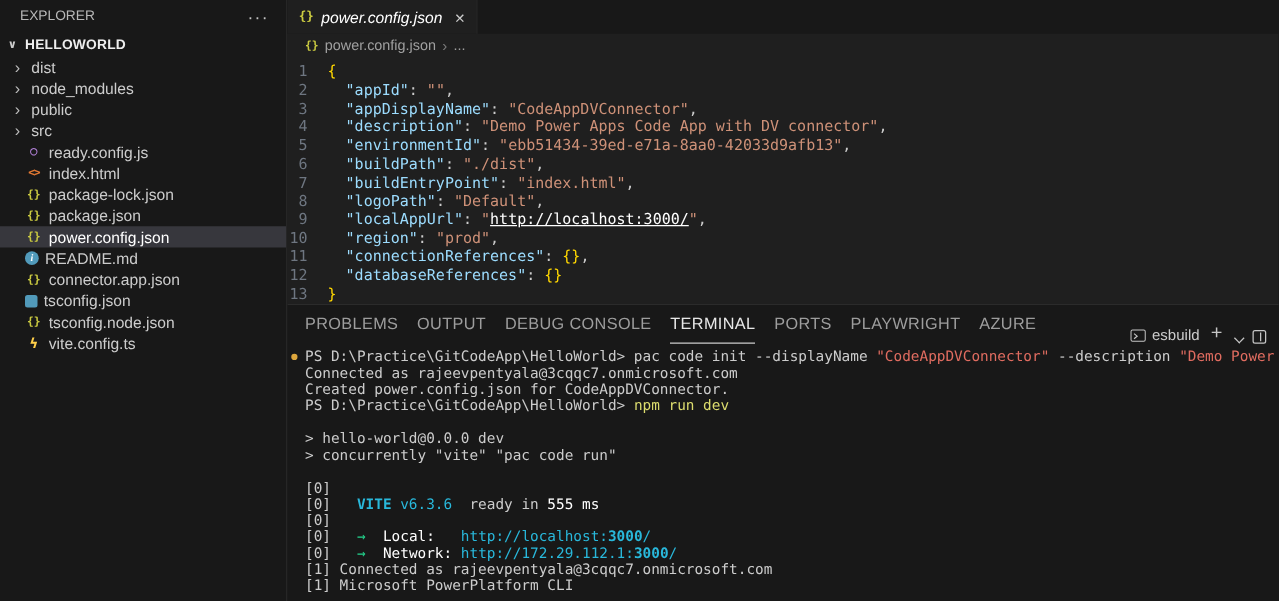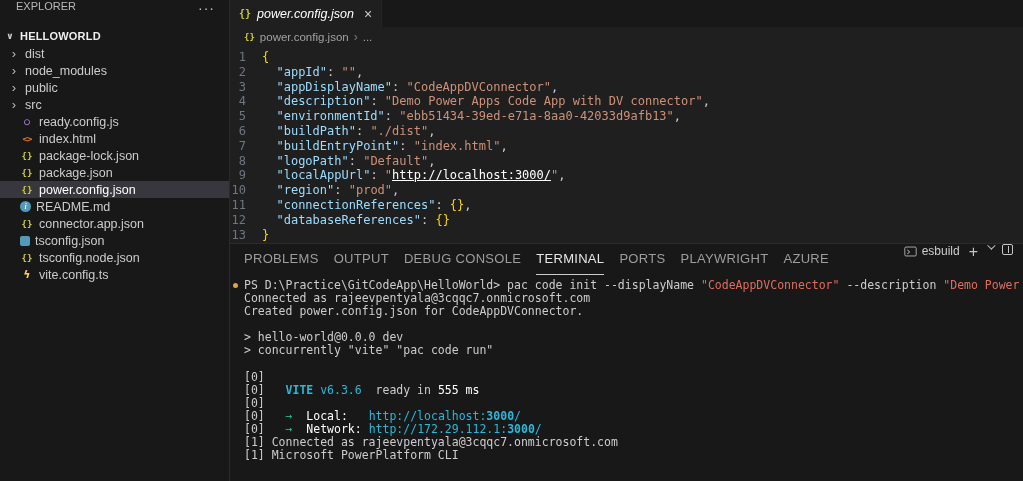--- a/index.html
+++ b/index.html
@@ -2,21 +2,21 @@
 <html><head>
 <meta charset="utf-8">
 <style>
   * { margin:0; padding:0; box-sizing:border-box; }
   html,body { width:1023px; height:481px; overflow:hidden; }
   body { background:#181818; font-family:"Liberation Sans","DejaVu Sans",sans-serif; color:#cccccc; }
   .app { display:flex; width:1023px; height:481px; }
 
   
   .sidebar { width:230px; flex-shrink:0; background:#181818; border-right:1px solid #2b2b2b; display:flex; flex-direction:column; }
-  .sidebar-header { height:26px; display:flex; justify-content:space-between; padding:0 14px 0 16px; font-size:11px; color:#b8b8b8; }
+  .sidebar-header { height:26px; display:flex; justify-content:space-between; align-items:center; padding:0 14px 0 16px; font-size:11px; color:#b8b8b8; }
   .more-dots { font-size:14px; color:#c5c5c5; cursor:pointer; letter-spacing:1px; }
   .workspace-row { display:flex; align-items:center; height:19px; font-weight:bold; font-size:11px; color:#eeeeee; padding-left:4px; gap:4px; cursor:pointer; letter-spacing:.2px; }
   .ws-chevron { font-size:9px; color:#cccccc; width:12px; text-align:center; }
   .tree { flex:1; overflow:hidden; }
   .tree-row { display:flex; align-items:center; height:17px; font-size:12.5px; color:#cccccc; padding-left:8px; gap:5px; cursor:pointer; white-space:nowrap; }
   .tree-row.selected { background:#37373d; color:#ffffff; }
   .tree-chevron { width:12px; font-size:13px; color:#bbbbbb; text-align:center; flex-shrink:0; }
   .tree-icon { width:14px; margin-left:12px; flex-shrink:0; display:inline-flex; align-items:center; justify-content:center; font-size:9px; font-weight:bold; font-family:"DejaVu Sans Mono",monospace; }
   .icon-json { color:#cbcb41; }
   .icon-html { color:#e37933; font-size:9px; letter-spacing:-1px; }
@@ -47,21 +47,21 @@
   .c-pn  { color:#cccccc; }
   .c-br  { color:#ffd700; }
   .c-url { color:#ffffff; text-decoration:underline; }
 
   
   .panel { height:238px; flex-shrink:0; border-top:1px solid #2b2b2b; background:#181818; display:flex; flex-direction:column; }
   .panel-header { height:31px; flex-shrink:0; display:flex; align-items:stretch; padding:0 10px 0 14px; }
   .panel-tabs { display:flex; gap:15px; flex:1; }
   .panel-tab { font-size:13px; color:#9d9d9d; line-height:30px; letter-spacing:.3px; cursor:pointer; border-bottom:1px solid transparent; white-space:nowrap; }
   .panel-tab.active { color:#e7e7e7; border-bottom:1px solid #cccccc; }
-  .panel-actions { display:flex; align-items:flex-start; gap:9px; }
+  .panel-actions { display:flex; align-items:flex-end; gap:9px; }
   .proc { display:flex; align-items:center; gap:5px; cursor:pointer; }
   .proc-label { font-size:12px; color:#cccccc; }
   .act-plus { font-size:16px; color:#c5c5c5; cursor:pointer; line-height:1; }
   .act-chev { width:6px; height:6px; border-right:1.2px solid #c5c5c5; border-bottom:1.2px solid #c5c5c5; transform:rotate(45deg) translateY(-2px); cursor:pointer; }
   .act-split { width:11px; height:11px; border:1px solid #c5c5c5; border-radius:2px; position:relative; cursor:pointer; }
   .act-split::after { content:""; position:absolute; left:50%; top:1px; bottom:1px; width:1px; background:#c5c5c5; }
 
   .terminal { flex:1; overflow:hidden; padding:4px 0 0 14px; font-family:"DejaVu Sans Mono",monospace; font-size:11.5px; line-height:13.1px; color:#cccccc; cursor:text; }
   .term-line { white-space:pre; position:relative; min-height:13.1px; }
   .term-marker { position:absolute; left:-11px; top:4px; width:5px; height:5px; border-radius:50%; background:#dda63c; }
@@ -201,20 +201,21 @@
           </div>
           <span class="act-plus">+</span>
           <span class="act-chev"></span>
           <span class="act-split"></span>
         </div>
       </div>
       <div class="terminal" id="terminal-output">
           <div class="term-line"><span class="term-marker"></span><span class="t-d">PS D:\Practice\GitCodeApp\HelloWorld&gt; pac code init --displayName </span><span class="t-red">"CodeAppDVConnector"</span><span class="t-d"> --description </span><span class="t-red">"Demo Power Apps Code App with DV connector"</span></div>
           <div class="term-line"><span class="t-d">Connected as rajeevpentyala@3cqqc7.onmicrosoft.com</span></div>
           <div class="term-line"><span class="t-d">Created power.config.json for CodeAppDVConnector.</span></div>
+          <div class="term-line"><span class="t-d">PS D:\Practice\GitCodeApp\HelloWorld&gt; </span><span class="t-yel">npm run dev</span></div>
           <div class="term-line">&nbsp;</div>
           <div class="term-line"><span class="t-d">&gt; hello-world@0.0.0 dev</span></div>
           <div class="term-line"><span class="t-d">&gt; concurrently "vite" "pac code run"</span></div>
           <div class="term-line">&nbsp;</div>
           <div class="term-line"><span class="t-d">[0]</span></div>
           <div class="term-line"><span class="t-d">[0]   </span><span class="t-cyanb">VITE</span><span class="t-cyan"> v6.3.6</span><span class="t-d">  ready in </span><span class="t-wb">555 ms</span></div>
           <div class="term-line"><span class="t-d">[0]</span></div>
           <div class="term-line"><span class="t-d">[0]   </span><span class="t-grn">→</span><span class="t-wb">  Local:</span><span class="t-d">   </span><span class="t-cyan">http://localhost:</span><span class="t-cyanb">3000</span><span class="t-cyan">/</span></div>
           <div class="term-line"><span class="t-d">[0]   </span><span class="t-grn">→</span><span class="t-wb">  Network:</span><span class="t-d"> </span><span class="t-cyan">http://172.29.112.1:</span><span class="t-cyanb">3000</span><span class="t-cyan">/</span></div>
           <div class="term-line"><span class="t-d">[1] Connected as rajeevpentyala@3cqqc7.onmicrosoft.com</span></div>

